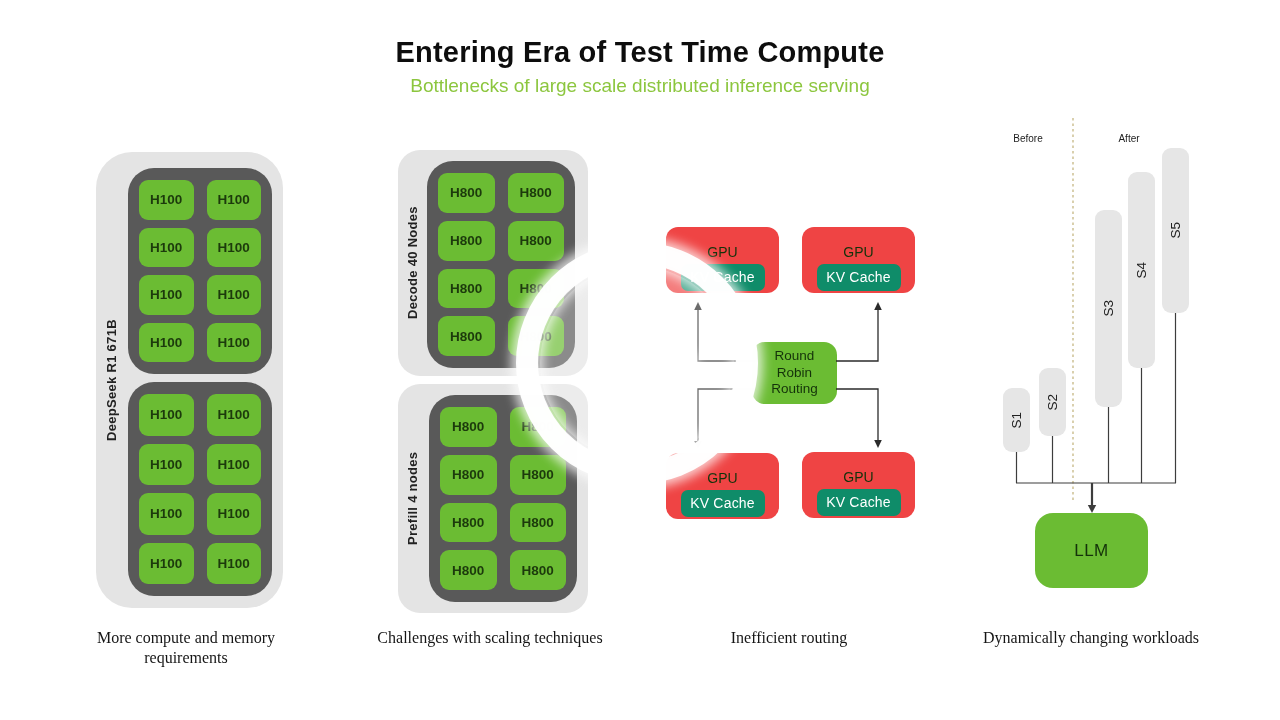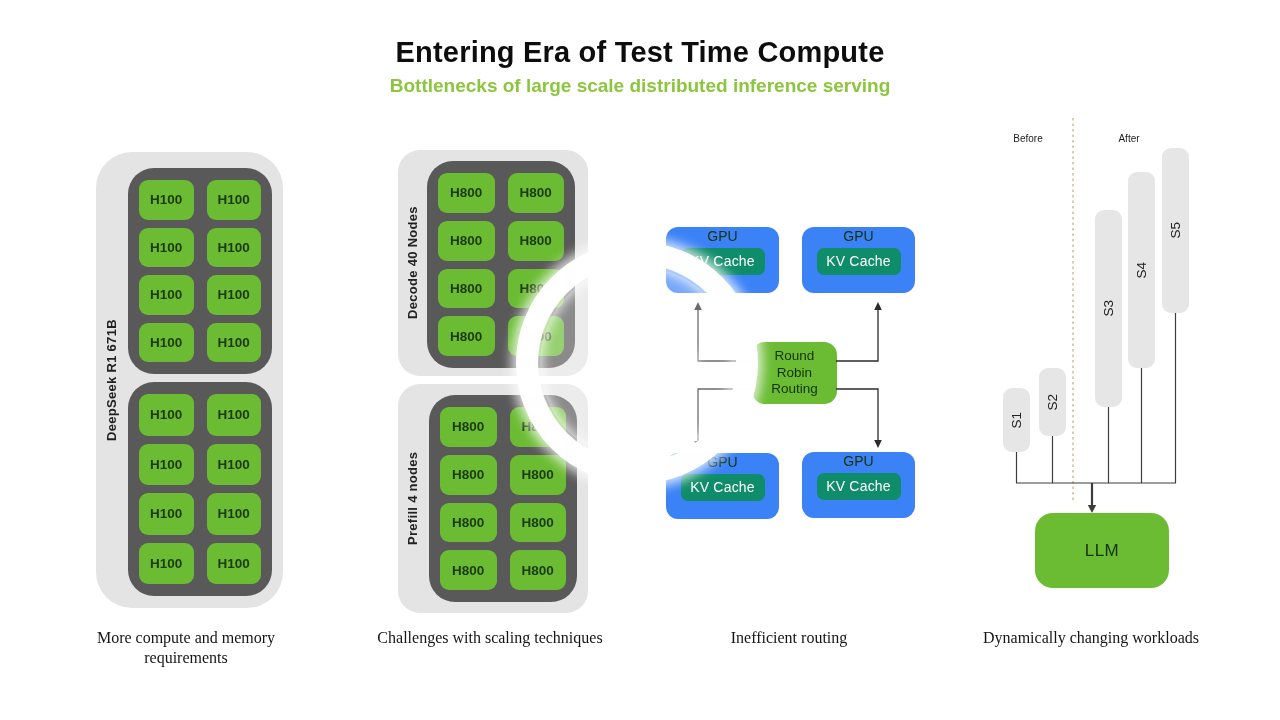--- a/index.html
+++ b/index.html
@@ -3,21 +3,21 @@
 <meta charset="utf-8">
 <style>
   html,body{margin:0;padding:0;background:#fff;}
   #stage{position:relative;width:1280px;height:720px;background:#ffffff;overflow:hidden;
          font-family:"Liberation Sans","DejaVu Sans",sans-serif;}
 
   
   .title{position:absolute;top:36px;left:0;width:1280px;text-align:center;
          font-size:29px;font-weight:700;color:#0d0d0d;letter-spacing:.2px;}
   .subtitle{position:absolute;top:75px;left:0;width:1280px;text-align:center;
-         font-size:19px;font-weight:700;color:#8cc63e;}
+         font-size:19px;font-weight:400;color:#8cc63e;}
 
   
   .panelbox{position:absolute;background:#e4e4e4;}
   .darkbox{position:absolute;background:#595959;border-radius:26px;
            display:grid;grid-template-columns:1fr 1fr;padding:12px 11px;
            column-gap:13px;row-gap:8px;box-sizing:border-box;}
   .chip{background:#6bbc33;border-radius:9px;display:flex;align-items:center;
         justify-content:center;font-size:13.5px;font-weight:700;color:#1c3a0c;}
   .vlabel{position:absolute;display:flex;align-items:center;justify-content:center;
           writing-mode:vertical-rl;transform:rotate(180deg);
@@ -35,22 +35,22 @@
   
   .p2c1{left:398px;top:150px;width:190px;height:226px;border-radius:22px;}
   .p2c2{left:398px;top:384px;width:190px;height:229px;border-radius:22px;}
   .p2label1{left:399px;top:150px;width:27px;height:226px;}
   .p2label2{left:399px;top:384px;width:27px;height:229px;}
   .p2g1{left:427px;top:161px;width:148px;height:207px;}
   .p2g2{left:429px;top:395px;width:148px;height:207px;}
   .cap2{left:375px;width:230px;}
 
   
-  .gpubox{position:absolute;width:113px;height:66px;background:#3b82f6;border-radius:12px;
-          display:flex;flex-direction:column;align-items:center;box-sizing:border-box;padding-top:0;}
+  .gpubox{position:absolute;width:113px;height:66px;background:#ef4444;border-radius:12px;
+          display:flex;flex-direction:column;align-items:center;box-sizing:border-box;padding-top:16px;}
   .gpubox .gputext{font-size:14px;font-weight:500;color:#14320a;line-height:1.4;}
   .kvbox{width:84px;height:27px;margin-top:1px;background:#0f8c69;border-radius:7px;
          display:flex;align-items:center;justify-content:center;
          font-size:14px;color:#ffffff;letter-spacing:.2px;}
   .gpu-tl{left:666px;top:227px;}
   .gpu-tr{left:802px;top:227px;}
   .gpu-bl{left:666px;top:453px;}
   .gpu-br{left:802px;top:452px;}
   .router{position:absolute;left:752px;top:342px;width:85px;height:62px;background:#6bbc33;
           border-radius:13px;display:flex;align-items:center;justify-content:center;
@@ -62,21 +62,21 @@
   .before{left:997px;}
   .after{left:1098px;}
   .bar{position:absolute;width:27px;background:#e6e6e6;border-radius:9px;
        display:flex;align-items:center;justify-content:center;}
   .bar span{writing-mode:vertical-rl;transform:rotate(180deg);font-size:13.5px;color:#202020;}
   .s1{left:1003px;top:388px;height:64px;}
   .s2{left:1039px;top:368px;height:68px;}
   .s3{left:1095px;top:210px;height:197px;}
   .s4{left:1128px;top:172px;height:196px;}
   .s5{left:1162px;top:148px;height:165px;}
-  .llm{position:absolute;left:1035px;top:513px;width:134px;height:75px;background:#6bbc33;
+  .llm{position:absolute;left:1035px;top:513px;width:113px;height:75px;background:#6bbc33;
        border-radius:18px;display:flex;align-items:center;justify-content:center;
        font-size:17px;color:#14320a;letter-spacing:.4px;}
   .cap4{left:981px;width:220px;}
 
   
   .connectors{position:absolute;left:0;top:0;pointer-events:none;}
   .playwrap{position:absolute;left:497px;top:223px;width:280px;height:280px;cursor:pointer;}
 </style>
 </head>
 <body>

